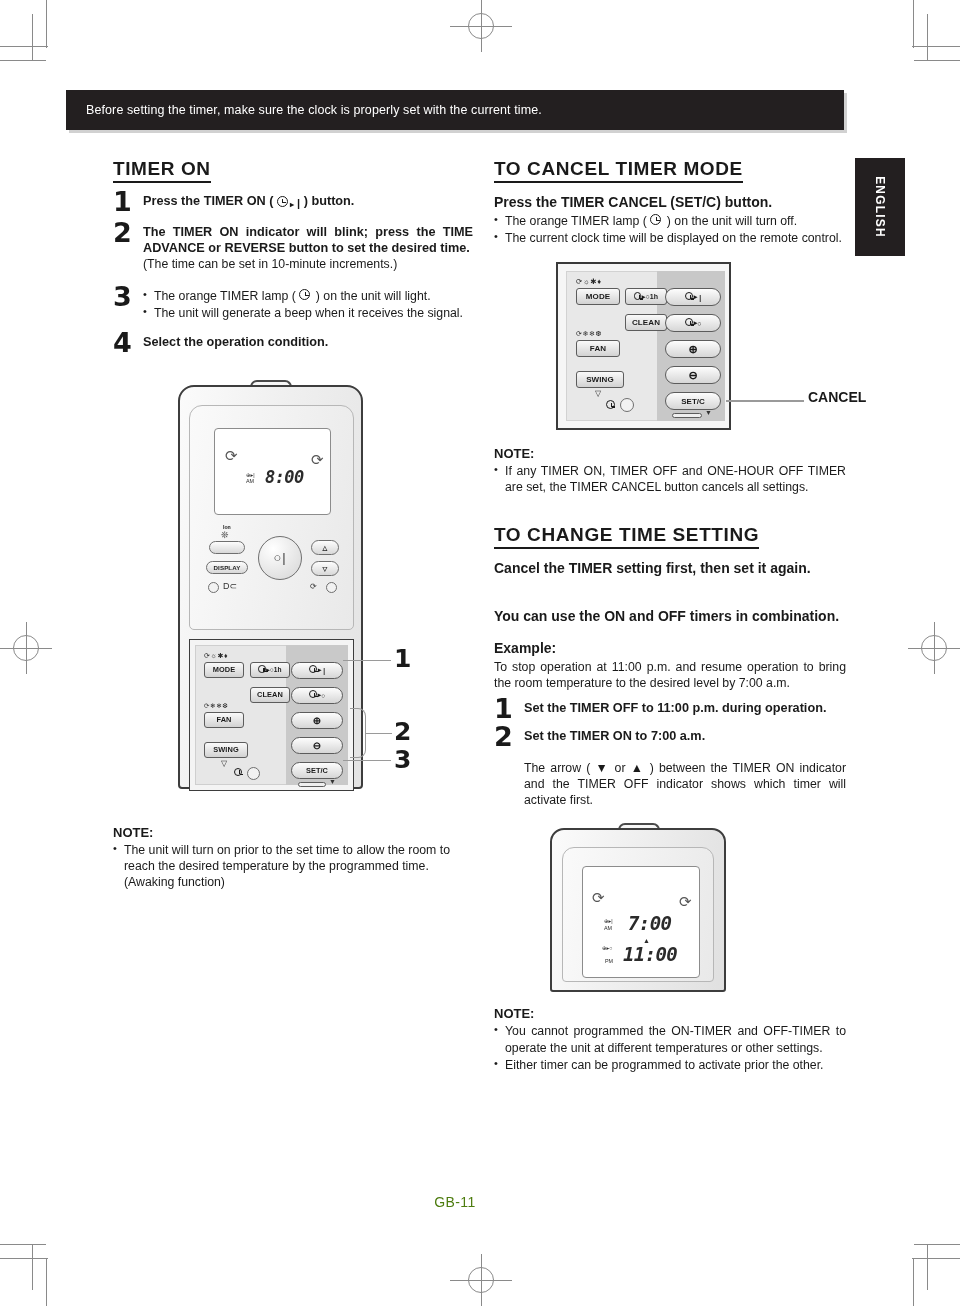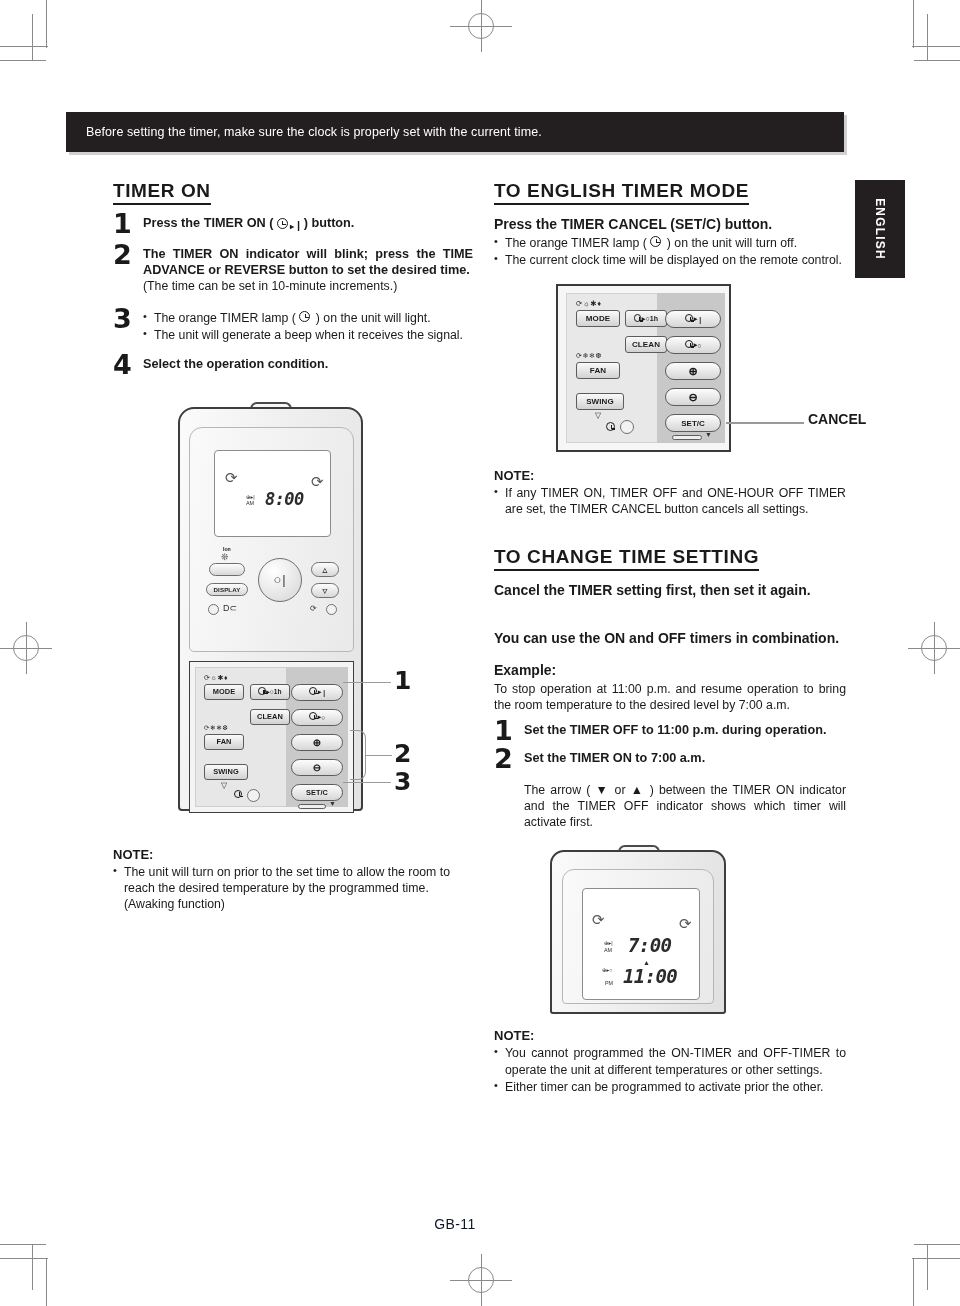--- a/index.html
+++ b/index.html
@@ -16,21 +16,21 @@
 
   
   .cmark { position:absolute; background:#8a8a8a; }
   .reg { position:absolute; }
   .reg .h { position:absolute; left:0; top:50%; width:100%; height:1px; background:#8a8a8a; }
   .reg .v { position:absolute; top:0; left:50%; width:1px; height:100%; background:#8a8a8a; }
   .reg .c { position:absolute; left:50%; top:50%; width:26px; height:26px; margin-left:-13px; margin-top:-13px;
             border:1px solid #8a8a8a; border-radius:50%; }
 
   
-  .page { position:absolute; left:66px; top:108px; width:778px; height:1120px; }
+  .page { position:absolute; left:66px; top:86px; width:778px; height:1120px; }
 
   
   .banner {
     position:absolute; left:0; top:4px; width:778px; height:40px;
     background:#231f20;
     box-shadow:3px 3px 0 rgba(0,0,0,0.18);
   }
   .banner .btxt {
     position:absolute; left:20px; top:50%; transform:translateY(-50%);
     color:#ffffff; font-size:12.5px; letter-spacing:0.1px; white-space:nowrap;
@@ -180,21 +180,21 @@
   }
   .rl-notch { position:absolute; left:68px; top:1px; width:42px; height:11px;
     border:2px solid #4a4a4a; border-bottom:none; border-radius:7px 7px 0 0; background:#f7f7f7; }
   .rl-inner { position:absolute; left:10px; top:17px; right:10px; bottom:8px;
     border:1.4px solid #b7b7b7; border-radius:12px 12px 4px 4px;
     background:linear-gradient(100deg,#fafafa,#e9e9e9); }
   .rl-lcd { position:absolute; left:30px; top:36px; width:118px; height:112px;
     border:1.5px solid #8c8c8c; border-radius:4px; background:#ffffff; }
 
   .footer { position:absolute; left:0; top:1108px; width:778px; text-align:center;
-            font-size:14px; letter-spacing:0.4px; color:#0f172a; }
+            font-size:14px; letter-spacing:0.4px; color:#4d7c0f; }
 </style>
 </head>
 <body>
 
 <div>
 
   <div class="cmark" style="left:0px;  top:46px;  width:48px; height:1px;"></div>
   <div class="cmark" style="left:46px; top:0px;   width:1px;  height:48px;"></div>
   <div class="cmark" style="left:0px;  top:60px;  width:46px; height:1px;"></div>
   <div class="cmark" style="left:32px; top:14px;  width:1px;  height:46px;"></div>
@@ -389,21 +389,21 @@
     <div style="margin-top:28px;">
       <div class="note-title">NOTE:</div>
       <ul class="bullets">
         <li class="">The unit will turn on prior to the set time to allow the room to reach the desired temperature by the programmed time. (Awaking function)</li>
       </ul>
     </div>
   </div>
 
   <div class="colR">
 
-    <h2 class="sec">TO ENGLISH TIMER MODE</h2>
+    <h2 class="sec">TO CANCEL TIMER MODE</h2>
     <div class="body-bold">Press the TIMER CANCEL (SET/C) button.</div>
     <ul class="bullets">
       <li>
         <span>The orange TIMER lamp (</span>
         <span class="clkglyph"><i></i></span>
         <span>) on the unit will turn off.</span>
       </li>
       <li class="just">The current clock time will be displayed on the remote control.</li>
     </ul>
 

